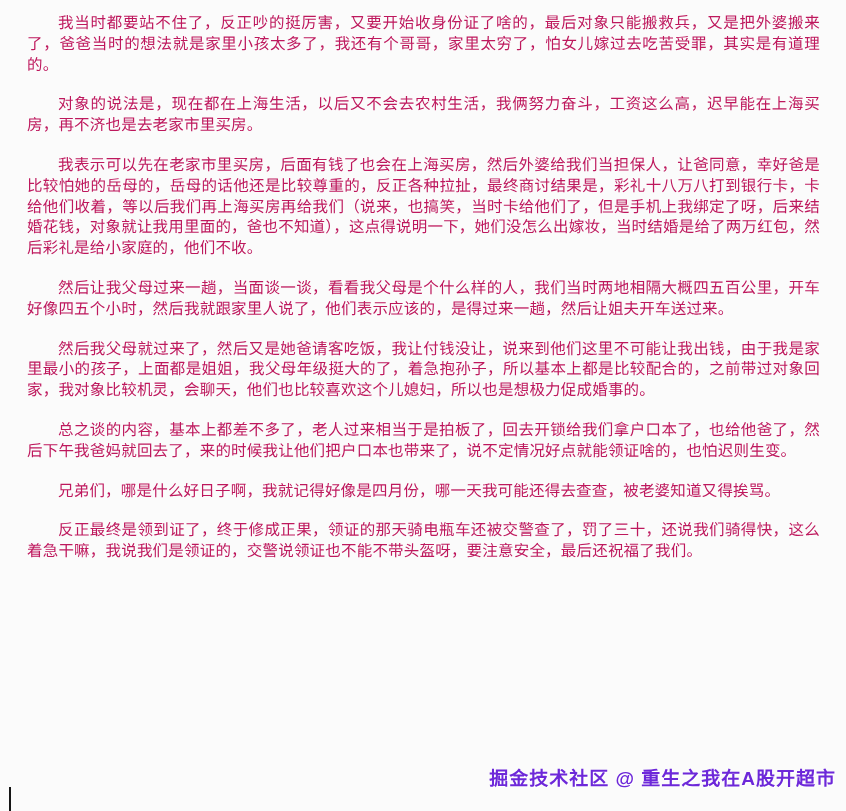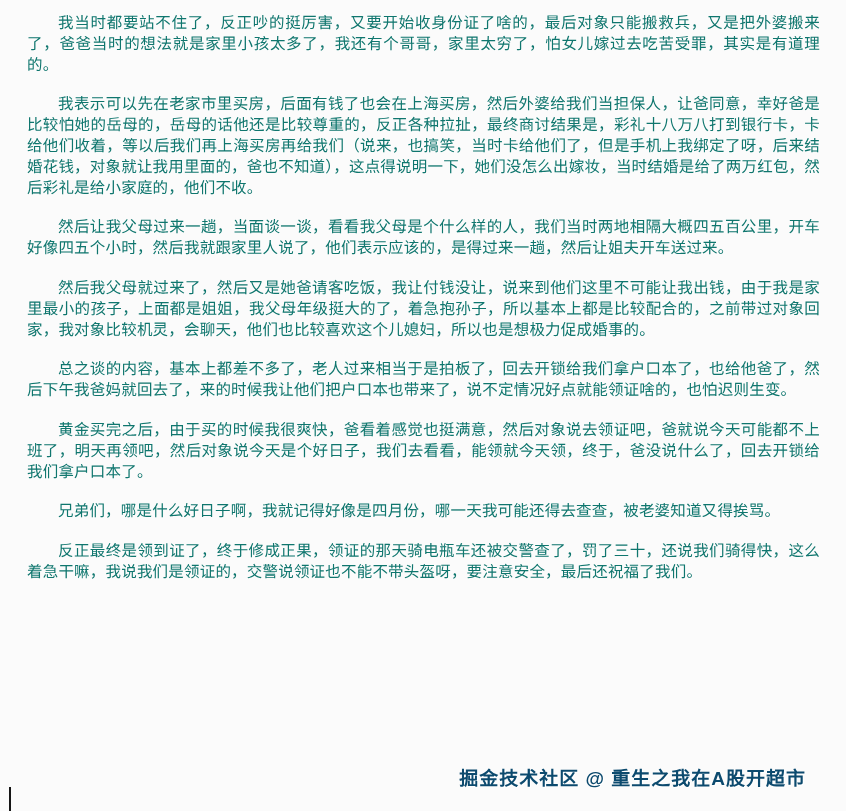--- a/index.html
+++ b/index.html
@@ -14,55 +14,55 @@
     position: relative;
     overflow: hidden;
   }
   .doc {
     padding: 13px 26px 0 27px;
   }
   .para {
     margin: 0 0 19px 0;
     font-size: 15.5px;
     line-height: 20.8px;
-    color: #0f766e;
+    color: #be185d;
     text-indent: 2em;
     text-align: justify;
     letter-spacing: 0.2px;
   }
   .watermark {
     position: absolute;
-    right: 40px;
+    right: 10px;
     top: 763px;
     font-size: 19px;
     font-weight: bold;
-    color: #0c4a6e;
+    color: #6d28d9;
     text-shadow: 1px 1px 0 #ffffff;
     letter-spacing: 1px;
     white-space: nowrap;
     padding-left: 34px;
   }
   .text-cursor {
     position: absolute;
     left: 9px;
     top: 787px;
     width: 2px;
     height: 24px;
     background: #161616;
   }
 </style>
 </head>
 <body>
 
 <div class="doc">
   <p class="para">我当时都要站不住了，反正吵的挺厉害，又要开始收身份证了啥的，最后对象只能搬救兵，又是把外婆搬来了，爸爸当时的想法就是家里小孩太多了，我还有个哥哥，家里太穷了，怕女儿嫁过去吃苦受罪，其实是有道理的。</p>
+  <p class="para">对象的说法是，现在都在上海生活，以后又不会去农村生活，我俩努力奋斗，工资这么高，迟早能在上海买房，再不济也是去老家市里买房。</p>
   <p class="para">我表示可以先在老家市里买房，后面有钱了也会在上海买房，然后外婆给我们当担保人，让爸同意，幸好爸是比较怕她的岳母的，岳母的话他还是比较尊重的，反正各种拉扯，最终商讨结果是，彩礼十八万八打到银行卡，卡给他们收着，等以后我们再上海买房再给我们（说来，也搞笑，当时卡给他们了，但是手机上我绑定了呀，后来结婚花钱，对象就让我用里面的，爸也不知道），这点得说明一下，她们没怎么出嫁妆，当时结婚是给了两万红包，然后彩礼是给小家庭的，他们不收。</p>
   <p class="para">然后让我父母过来一趟，当面谈一谈，看看我父母是个什么样的人，我们当时两地相隔大概四五百公里，开车好像四五个小时，然后我就跟家里人说了，他们表示应该的，是得过来一趟，然后让姐夫开车送过来。</p>
   <p class="para">然后我父母就过来了，然后又是她爸请客吃饭，我让付钱没让，说来到他们这里不可能让我出钱，由于我是家里最小的孩子，上面都是姐姐，我父母年级挺大的了，着急抱孙子，所以基本上都是比较配合的，之前带过对象回家，我对象比较机灵，会聊天，他们也比较喜欢这个儿媳妇，所以也是想极力促成婚事的。</p>
   <p class="para">总之谈的内容，基本上都差不多了，老人过来相当于是拍板了，回去开锁给我们拿户口本了，也给他爸了，然后下午我爸妈就回去了，来的时候我让他们把户口本也带来了，说不定情况好点就能领证啥的，也怕迟则生变。</p>
-  <p class="para">黄金买完之后，由于买的时候我很爽快，爸看着感觉也挺满意，然后对象说去领证吧，爸就说今天可能都不上班了，明天再领吧，然后对象说今天是个好日子，我们去看看，能领就今天领，终于，爸没说什么了，回去开锁给我们拿户口本了。</p>
   <p class="para">兄弟们，哪是什么好日子啊，我就记得好像是四月份，哪一天我可能还得去查查，被老婆知道又得挨骂。</p>
   <p class="para">反正最终是领到证了，终于修成正果，领证的那天骑电瓶车还被交警查了，罚了三十，还说我们骑得快，这么着急干嘛，我说我们是领证的，交警说领证也不能不带头盔呀，要注意安全，最后还祝福了我们。</p>
 </div>
 
 <div class="watermark">掘金技术社区 @ 重生之我在A股开超市</div>
 
 <div class="text-cursor"></div>
 
 </body></html>

